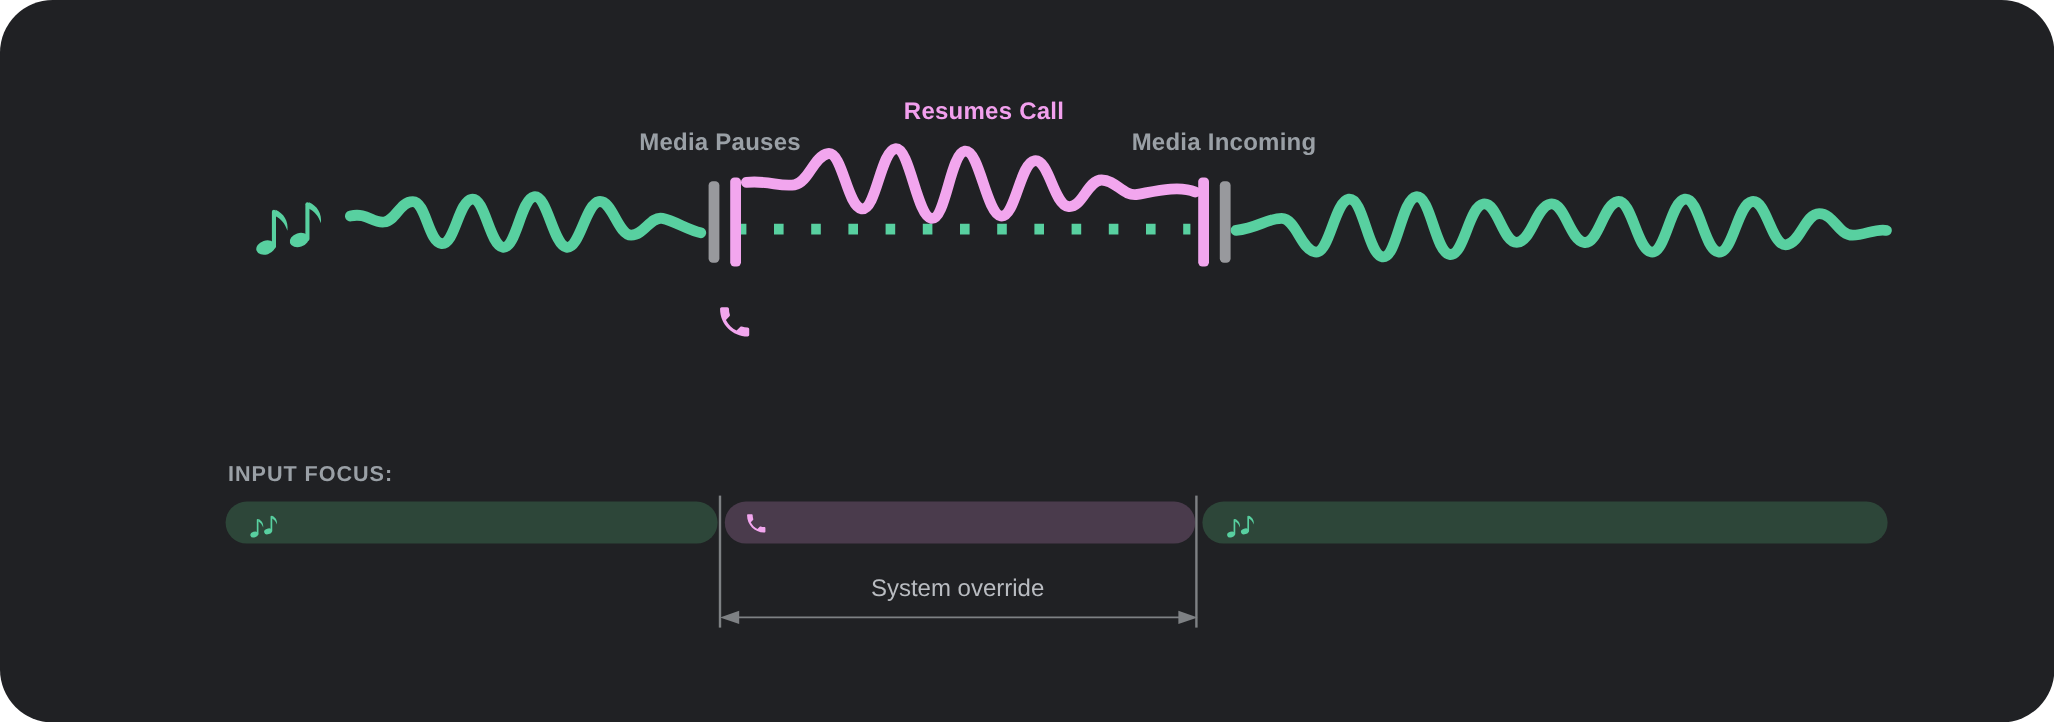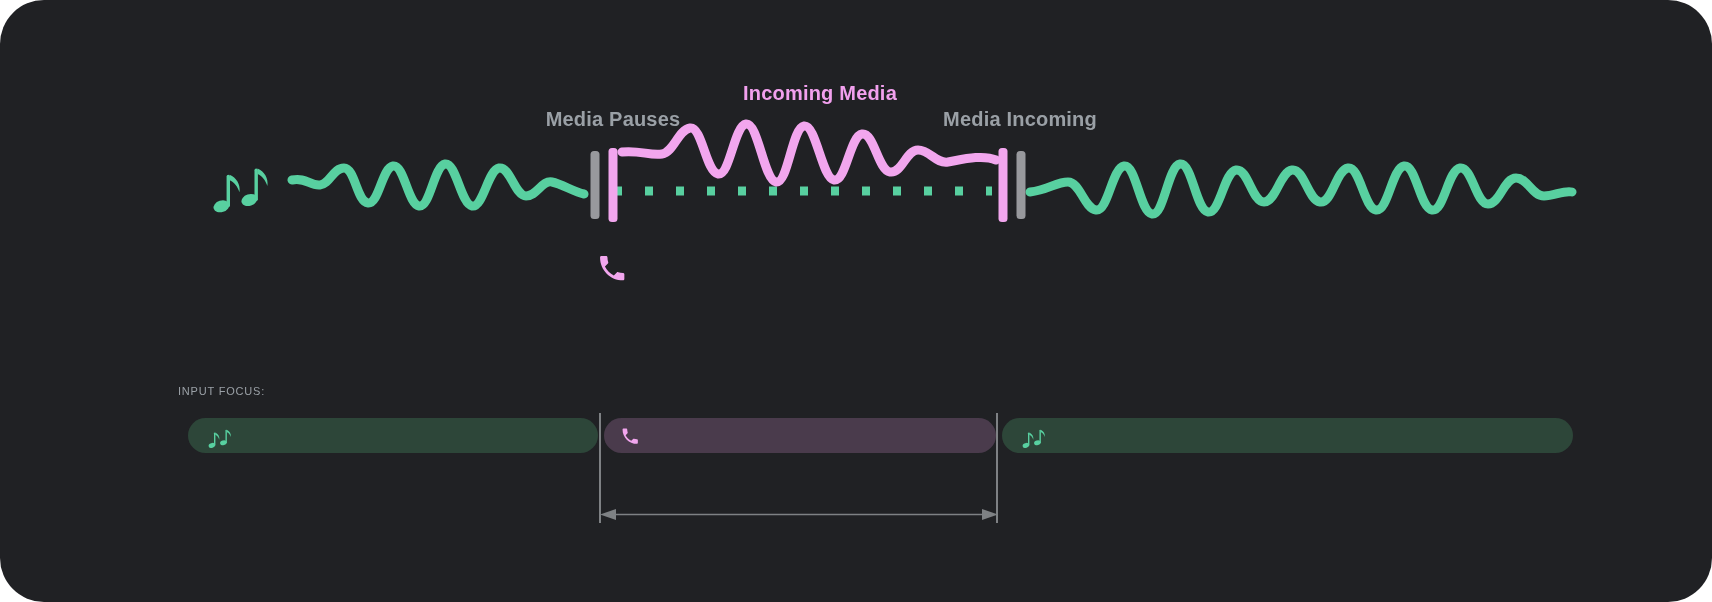--- a/index.html
+++ b/index.html
@@ -20,27 +20,27 @@
   .marker-pink{fill:var(--pink);}
   .green-fill{fill:var(--green);}
   .pink-fill{fill:var(--pink);}
 
   .tl-label{
     position:absolute;z-index:3;width:170px;text-align:center;
     font-size:20px;font-weight:700;letter-spacing:.2px;
     color:var(--label-gray);
   }
   .tl-label.pink{color:var(--pink-text);}
-  #lbl-media-pauses{left:528px;top:108px;}
+  #lbl-media-pauses{left:515px;top:108px;}
   #lbl-incoming-call{left:735px;top:82px;}
   #lbl-media-resumes{left:935px;top:108px;}
 
   .focus-heading{
-    position:absolute;left:178px;top:385px;z-index:3;
-    font-size:11px;font-weight:400;letter-spacing:.8px;
+    position:absolute;left:190px;top:385px;z-index:3;
+    font-size:18px;font-weight:700;letter-spacing:.8px;
     color:var(--label-gray);
   }
   .bar{
     position:absolute;top:418px;height:35px;border-radius:17.5px;z-index:1;
   }
   .bar.green{background:var(--bar-green);}
   .bar.purple{background:var(--bar-purple);}
   #bar-media-1{left:188px;width:410px;}
   #bar-call{left:604px;width:392px;}
   #bar-media-2{left:1002px;width:571px;}
@@ -104,28 +104,29 @@
     <use href="#icon-notes" class="green-fill" transform="translate(212,164) scale(0.9)"></use>
 
     <use href="#icon-phone" class="pink-fill" transform="translate(596,252) scale(1.35)"></use>
 
     <use href="#icon-notes" class="green-fill" transform="translate(208,428) scale(0.37)"></use>
     <use href="#icon-phone" class="pink-fill" transform="translate(620,426) scale(0.85)"></use>
     <use href="#icon-notes" class="green-fill" transform="translate(1022,428) scale(0.37)"></use>
   </svg>
 
   <div class="tl-label" id="lbl-media-pauses">Media Pauses</div>
-  <div class="tl-label pink" id="lbl-incoming-call">Incoming Media</div>
+  <div class="tl-label pink" id="lbl-incoming-call">Resumes Call</div>
   <div class="tl-label" id="lbl-media-resumes">Media Incoming</div>
 
   <div class="focus-heading">INPUT FOCUS:</div>
 
   <div class="vline" id="vline-left"></div>
   <div class="vline" id="vline-right"></div>
 
   <svg class="arrow-svg" viewBox="0 0 400 20">
     <line class="arrow-line" x1="12" y1="9.5" x2="388" y2="9.5"></line>
     <polygon class="arrow-head" points="1,9.5 17,4 17,15"></polygon>
     <polygon class="arrow-head" points="399,9.5 383,4 383,15"></polygon>
   </svg>
 
+  <div class="override-label">System override</div>
 
 </div>
 
 </body></html>

